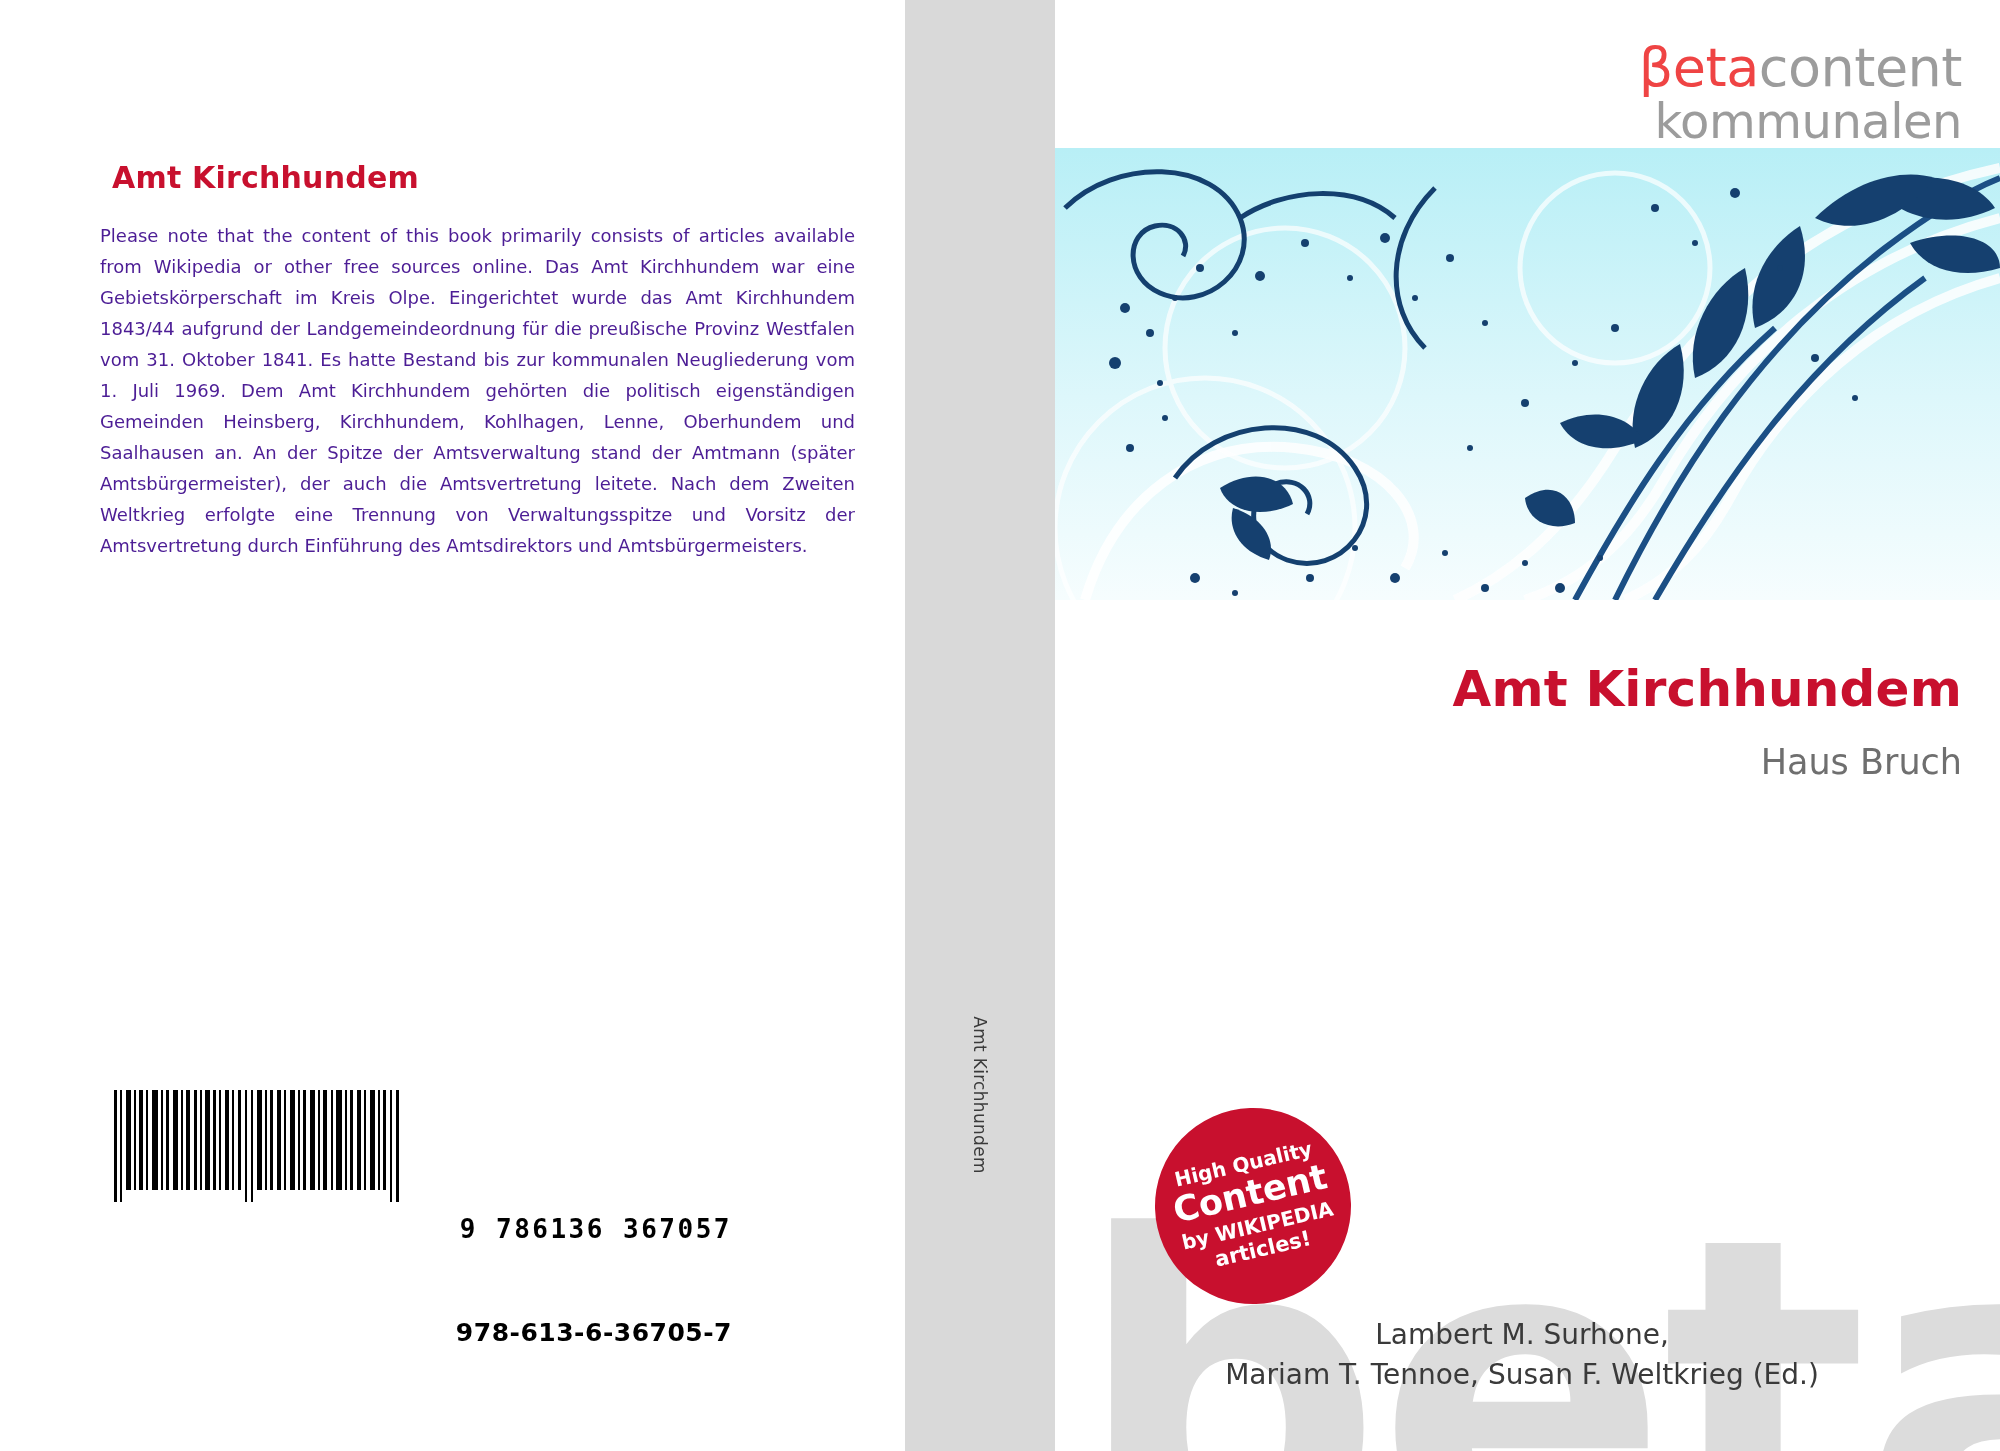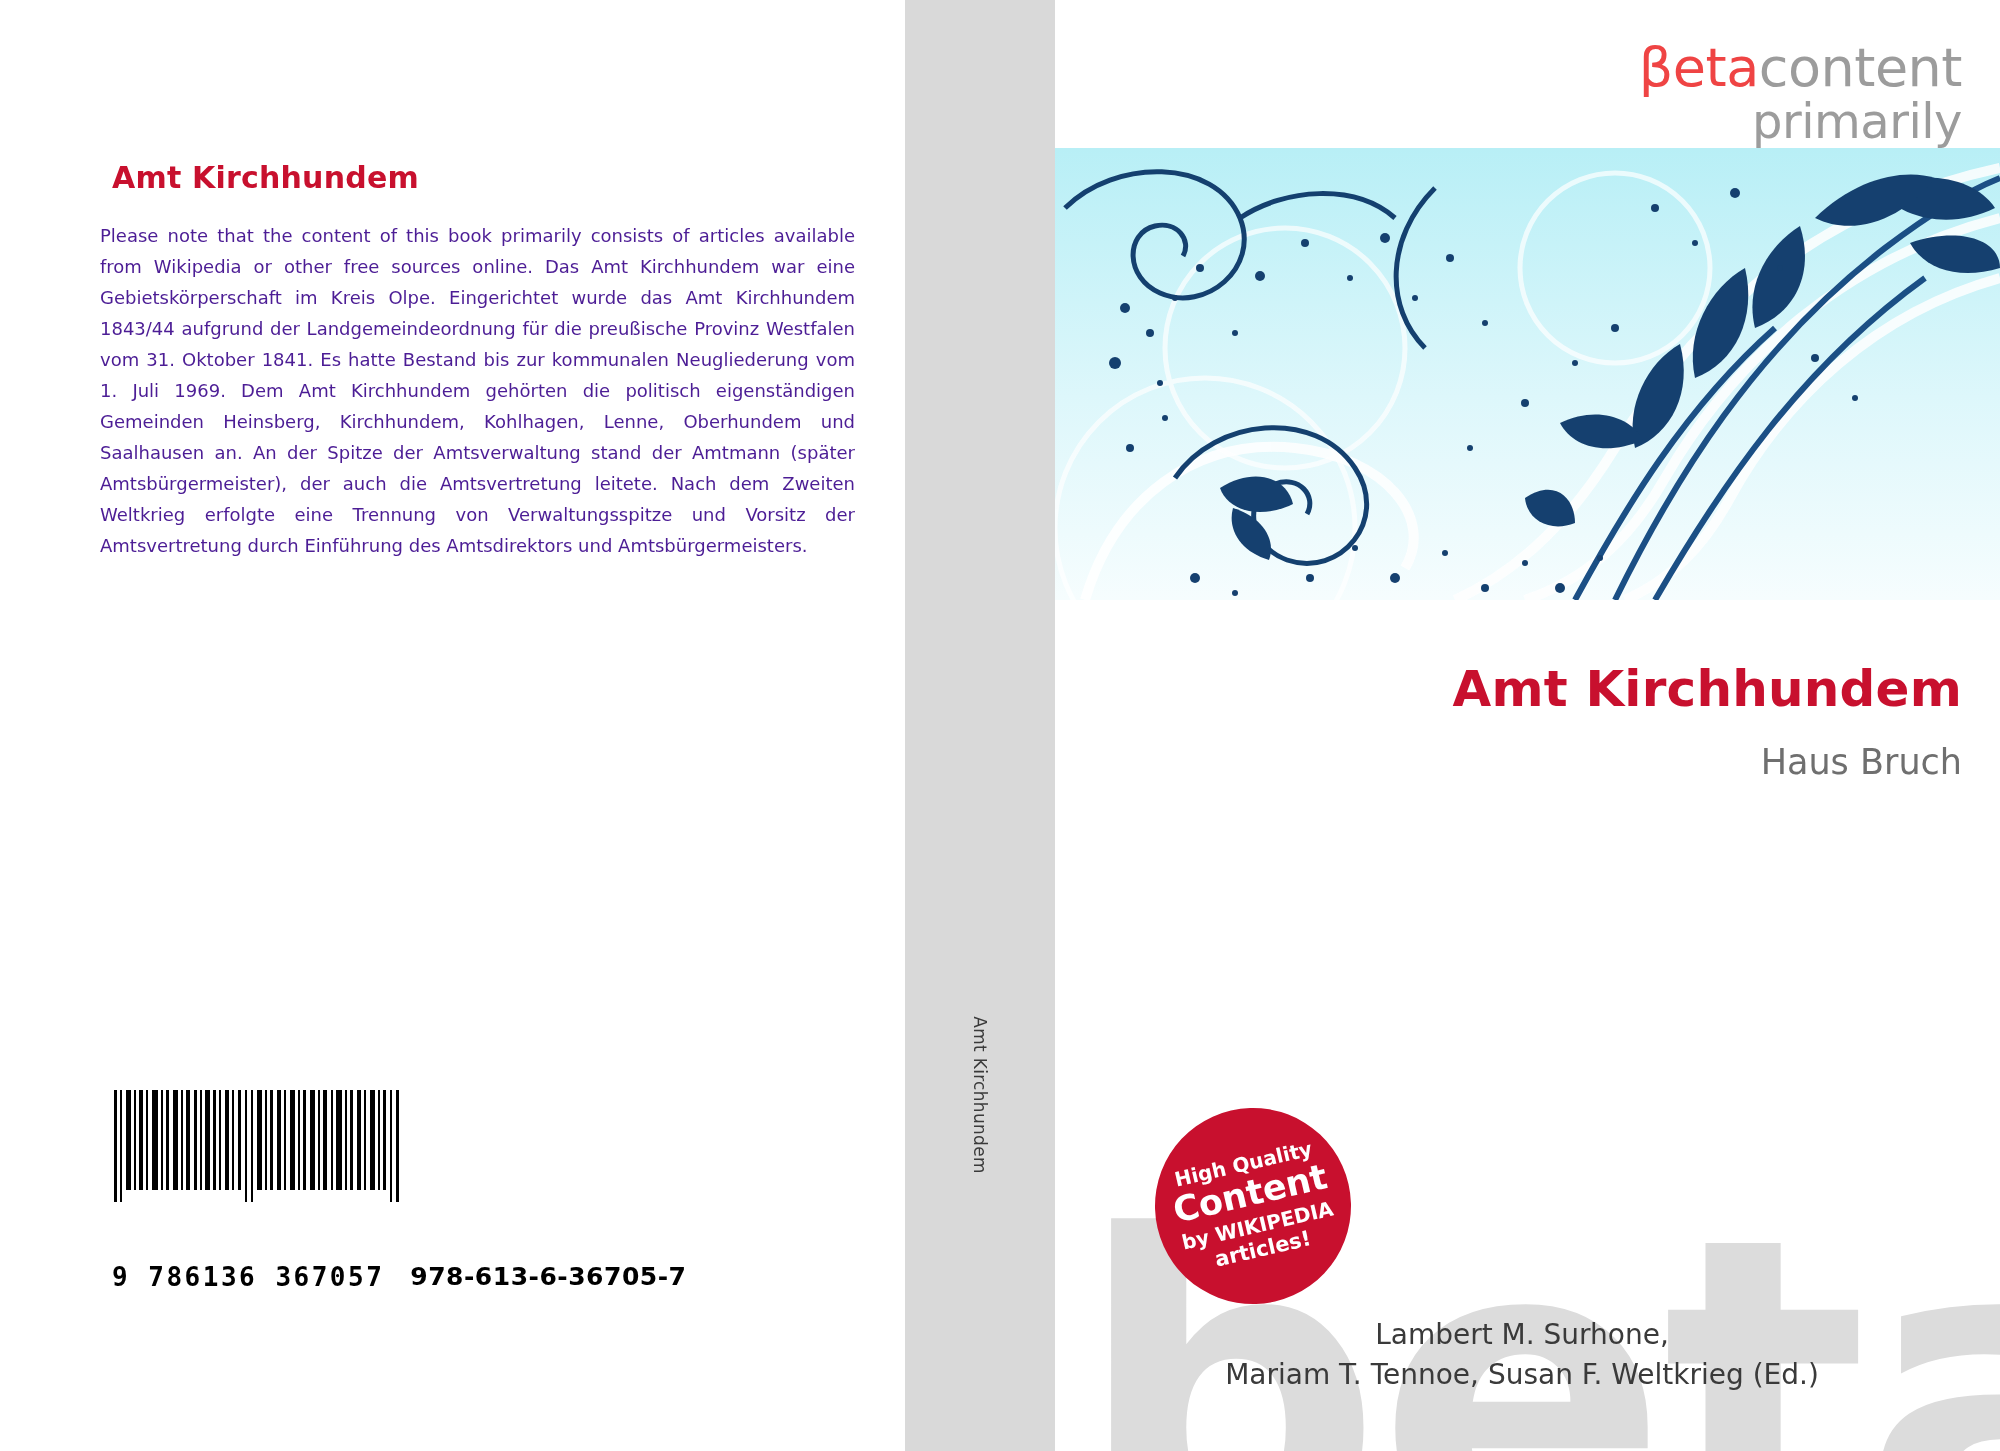--- a/index.html
+++ b/index.html
@@ -63,20 +63,21 @@
   .barcode-bars {
     height: 118px;
     width: 300px;
     display: block;
   }
   .barcode-row {
     margin-top: 6px;
     display: flex;
     align-items: flex-end;
     gap: 26px;
+    flex-direction: column;
   }
   .barcode-digits {
     font-family: "DejaVu Sans Mono", monospace;
     font-size: 26px;
     letter-spacing: 2.5px;
     color: #000;
     font-weight: bold;
   }
   .isbn-text {
     font-size: 25px;
@@ -302,21 +303,21 @@
   <div class="spine">
     <div class="spine-text">Amt Kirchhundem</div>
   </div>
 
   <div class="front-cover">
 
     <div class="watermark">beta</div>
 
     <div class="logo">
       <div class="logo-line1"><span class="logo-beta">βeta</span><span>content</span></div>
-      <div class="logo-line2">primarily</div>
+      <div class="logo-line2">kommunalen</div>
     </div>
 
     <div class="artwork">
       <svg width="945" height="452" viewBox="0 0 945 452">
         <defs>
           <linearGradient id="bg" x1="0" y1="0" x2="0" y2="1">
             <stop offset="0%" stop-color="#b8eff6"></stop>
             <stop offset="55%" stop-color="#ddf7fb"></stop>
             <stop offset="100%" stop-color="#f6fdfe"></stop>
           </linearGradient>

